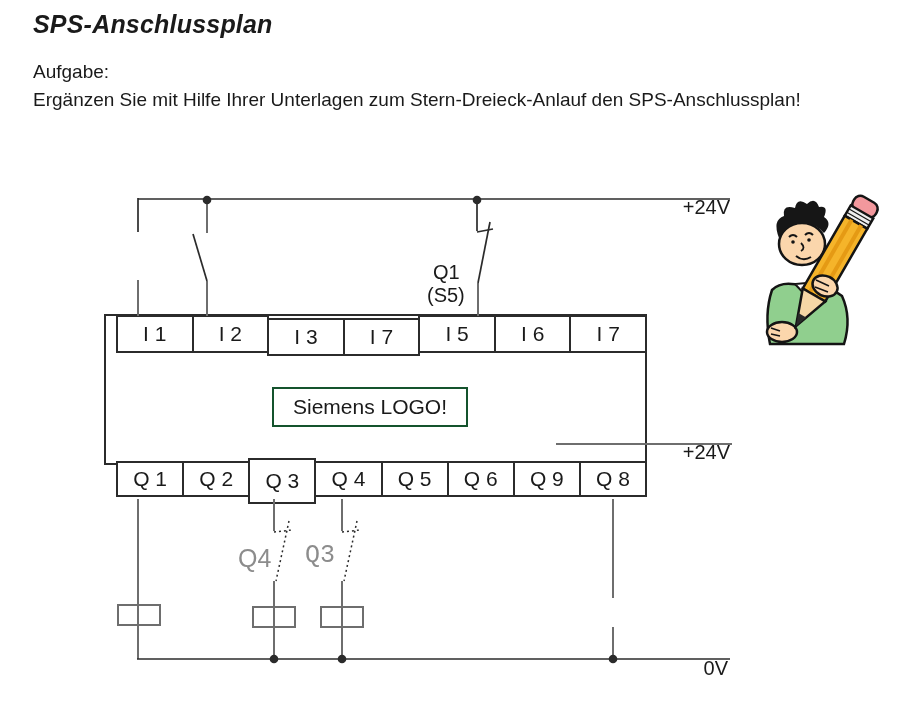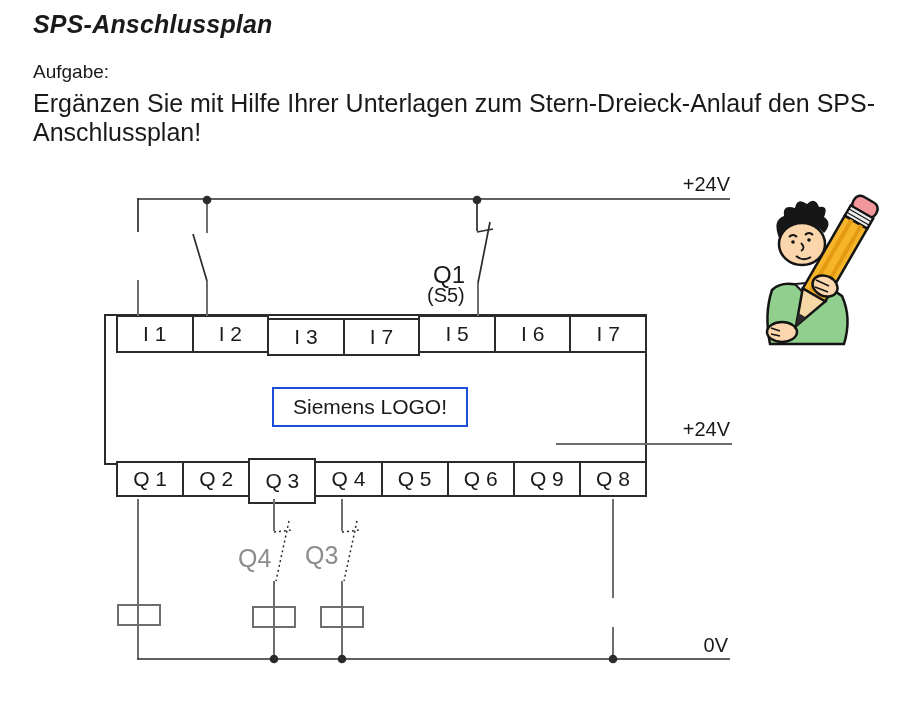--- a/index.html
+++ b/index.html
@@ -1,44 +1,44 @@
 <!DOCTYPE html>
 <html><head>
 <meta charset="utf-8">
 <style>
   html,body{margin:0;padding:0;background:#fff;}
   .page{position:relative;width:909px;height:706px;background:#fff;overflow:hidden;
         font-family:"Liberation Sans",sans-serif;color:#1a1a1a;}
   .abs{position:absolute;}
   .title{left:33px;top:10px;font-size:25px;font-weight:bold;font-style:italic;letter-spacing:.2px;}
   .task-label{left:33px;top:61px;font-size:19px;}
-  .task-text{left:33px;top:89px;font-size:25px;}
+  .task-text{left:33px;top:89px;font-size:19px;}
 
   .outer-box{left:104px;top:314px;width:539px;height:147px;border:2px solid #2b2b2b;background:#fff;}
   .trow{left:104px;width:543px;display:flex;}
   .trow-inputs{top:315px;height:38px;}
   .trow-outputs{top:461px;height:36px;text-align:right;}
   .tcell{flex:1;border:2px solid #2b2b2b;margin-left:-2px;background:#fff;
          display:flex;align-items:center;justify-content:center;font-size:21px;}
   .trow .tcell:first-child{margin-left:12px;}
   .trow-inputs .tcell:nth-child(3),
   .trow-inputs .tcell:nth-child(4){transform:translateY(3px);}
   .trow-outputs .tcell:nth-child(3){transform:translateY(-3px);height:42px;}
-  .logo-box{left:272px;top:387px;width:192px;height:36px;border:2px solid #1d4ed8;background:#fff;
+  .logo-box{left:272px;top:387px;width:192px;height:36px;border:2px solid #14532d;background:#fff;
             display:flex;align-items:center;justify-content:center;font-size:21px;}
 
-  .rail-lbl{font-size:20px;width:75px;text-align:right;}
+  .rail-lbl{font-size:20px;width:75px;text-align:right;margin-top:23px;}
   .lbl-24top{left:655px;top:173px;}
   .lbl-24mid{left:655px;top:418px;}
   .lbl-0v{left:653px;top:634px;}
-  .lbl-q1{left:433px;top:261px;font-size:24px;}
+  .lbl-q1{left:433px;top:261px;font-size:20px;}
   .lbl-s5{left:427px;top:284px;font-size:20px;}
   .lbl-gray{font-size:25px;color:#8c8c8c;}
   .lbl-q4b{left:238px;top:544px;}
-  .lbl-q3b{left:305px;top:541px;}
+  .lbl-q3b{left:305px;top:541px;font-family:Liberation Mono, monospace;}
 
   .wire-layer{position:absolute;left:0;top:0;pointer-events:none;}
 </style>
 </head>
 <body>
 
 <div class="page">
 
   <div class="abs title">SPS-Anschlussplan</div>
   <div class="abs task-label">Aufgabe:</div>

